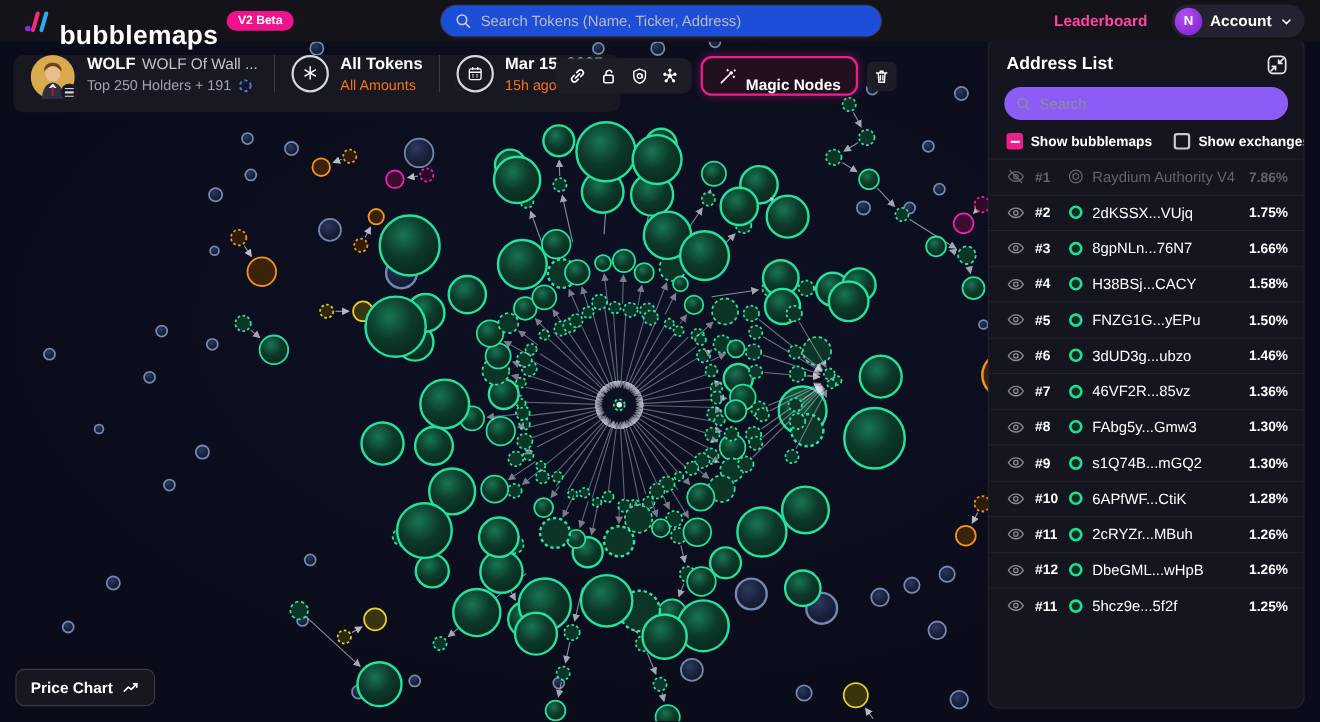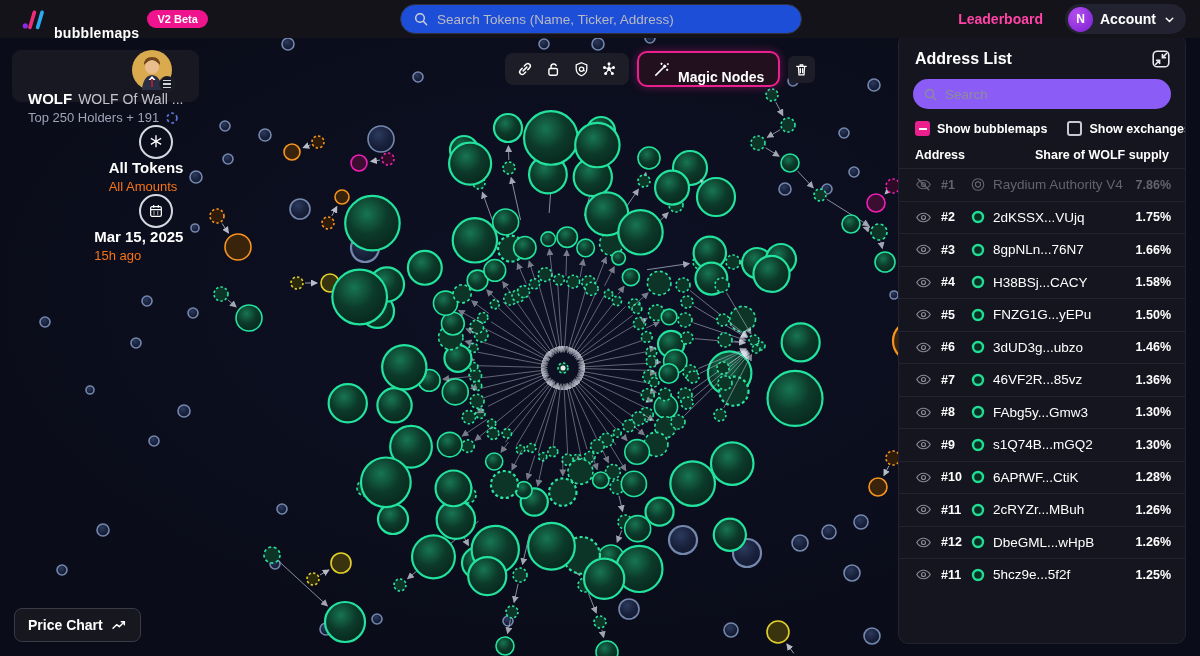--- a/index.html
+++ b/index.html
@@ -4,36 +4,36 @@
 <style>
   * { margin:0; padding:0; box-sizing:border-box; }
   html,body { width:1200px; height:656px; overflow:hidden; background:#0b0d1a; font-family:"Liberation Sans", sans-serif; }
   #stage { position:relative; width:1200px; height:656px; background:radial-gradient(ellipse at 48% 45%, #0e1124 0%, #0a0c19 75%); }
   #map-svg { position:absolute; left:0; top:0; z-index:1; }
 
   
   .topbar { position:absolute; left:0; top:0; width:1200px; height:38px; background:#141319; z-index:40;
             display:flex; align-items:center; }
   .logo-wrap { display:flex; align-items:center; gap:8px; margin-left:20px; }
-  .logo-text { color:#fff; font-size:14px; font-weight:700; letter-spacing:.3px;margin-top:28px; }
+  .logo-text { color:#fff; font-size:24px; font-weight:700; letter-spacing:.3px;margin-top:28px; }
   .beta-badge { background:#ef148e; color:#fff; font-size:11px; font-weight:700; padding:3px 10px; border-radius:11px; }
   .search-pill { position:absolute; left:400px; top:4px; width:402px; height:30px; background:#1d4ed8;
                  border:1px solid #31313d; border-radius:16px; display:flex; align-items:center; padding:0 12px; gap:8px; }
   .search-pill input { flex:1; background:transparent; border:none; outline:none; color:#e8e8ee; font-size:13.5px; font-family:inherit; }
   .search-pill input::placeholder { color:#b9b9c2; }
   .topbar-right { position:absolute; right:14px; top:0; height:38px; display:flex; align-items:center; gap:22px; }
   .leaderboard { color:#ff43a7; font-size:14px; font-weight:700; cursor:pointer; }
   .account-pill { background:#222230; border-radius:16px; height:30px; display:flex; align-items:center; gap:7px; padding:2px 10px 2px 3px; cursor:pointer; }
   .account-avatar { width:25px; height:25px; border-radius:50%; background:radial-gradient(circle at 35% 30%, #b44df0, #7b1fd0); color:#fff;
                     font-size:12px; font-weight:700; display:flex; align-items:center; justify-content:center; }
   .account-label { color:#fff; font-size:14px; font-weight:600; }
 
   
   .token-panel { position:absolute; left:12px; top:50px; height:52px; z-index:20; background:rgba(25,25,35,.95);
-                 border-radius:9px; display:flex; align-items:flex-end; padding:0 16px;flex-direction:column; }
+                 border-radius:9px; display:flex; align-items:flex-start; padding:0 16px; }
   .tp-avatar { position:relative; width:40px; height:40px; margin-right:11px; }
   .tp-avatar svg { display:block; }
   .tp-badge { position:absolute; right:-3px; bottom:-2px; width:16px; height:16px; border-radius:50%; background:#181822;
               border:1.5px solid #23232e; display:flex; flex-direction:column; align-items:center; justify-content:center; gap:2px; }
   .tp-badge i { display:block; width:8px; height:1.4px; background:#cfd3da; }
   .tp-col { display:flex; flex-direction:column; gap:3px; }
   .tp-line1 { display:flex; gap:6px; align-items:baseline; white-space:nowrap; }
   .tp-symbol { color:#fff; font-size:15px; font-weight:700; }
   .tp-name { color:#c4c4cf; font-size:14px; }
   .tp-line2 { display:flex; align-items:center; gap:6px; color:#9fa3b6; font-size:13px; white-space:nowrap; }
@@ -665,24 +665,20 @@
         <span class="chk-box-on">
             <i></i>
           </span>
         <span class="chk-label">Show bubblemaps</span>
       </div>
       <div class="chk">
         <span class="chk-box-off"></span>
         <span class="chk-label">Show exchanges</span>
       </div>
     </div>
-    <div class="ap-cols">
-      <span class="ap-col">Address</span>
-      <span class="ap-col">Share of WOLF supply</span>
-    </div>
     <div class="ap-rows">
         <div class="arow muted">
           <span class="eye">
             <svg width="17" height="17" viewBox="0 0 24 24" fill="none" stroke="#63636f" stroke-width="1.7">
               <path d="M2.5 12s3.6-6 9.5-6 9.5 6 9.5 6-3.6 6-9.5 6-9.5-6-9.5-6z"></path>
               <circle cx="12" cy="12" r="2.8"></circle>
               <path d="M4 4l16 16" stroke-width="2"></path>
             </svg>
           </span>
           <span class="rank">#1</span>

